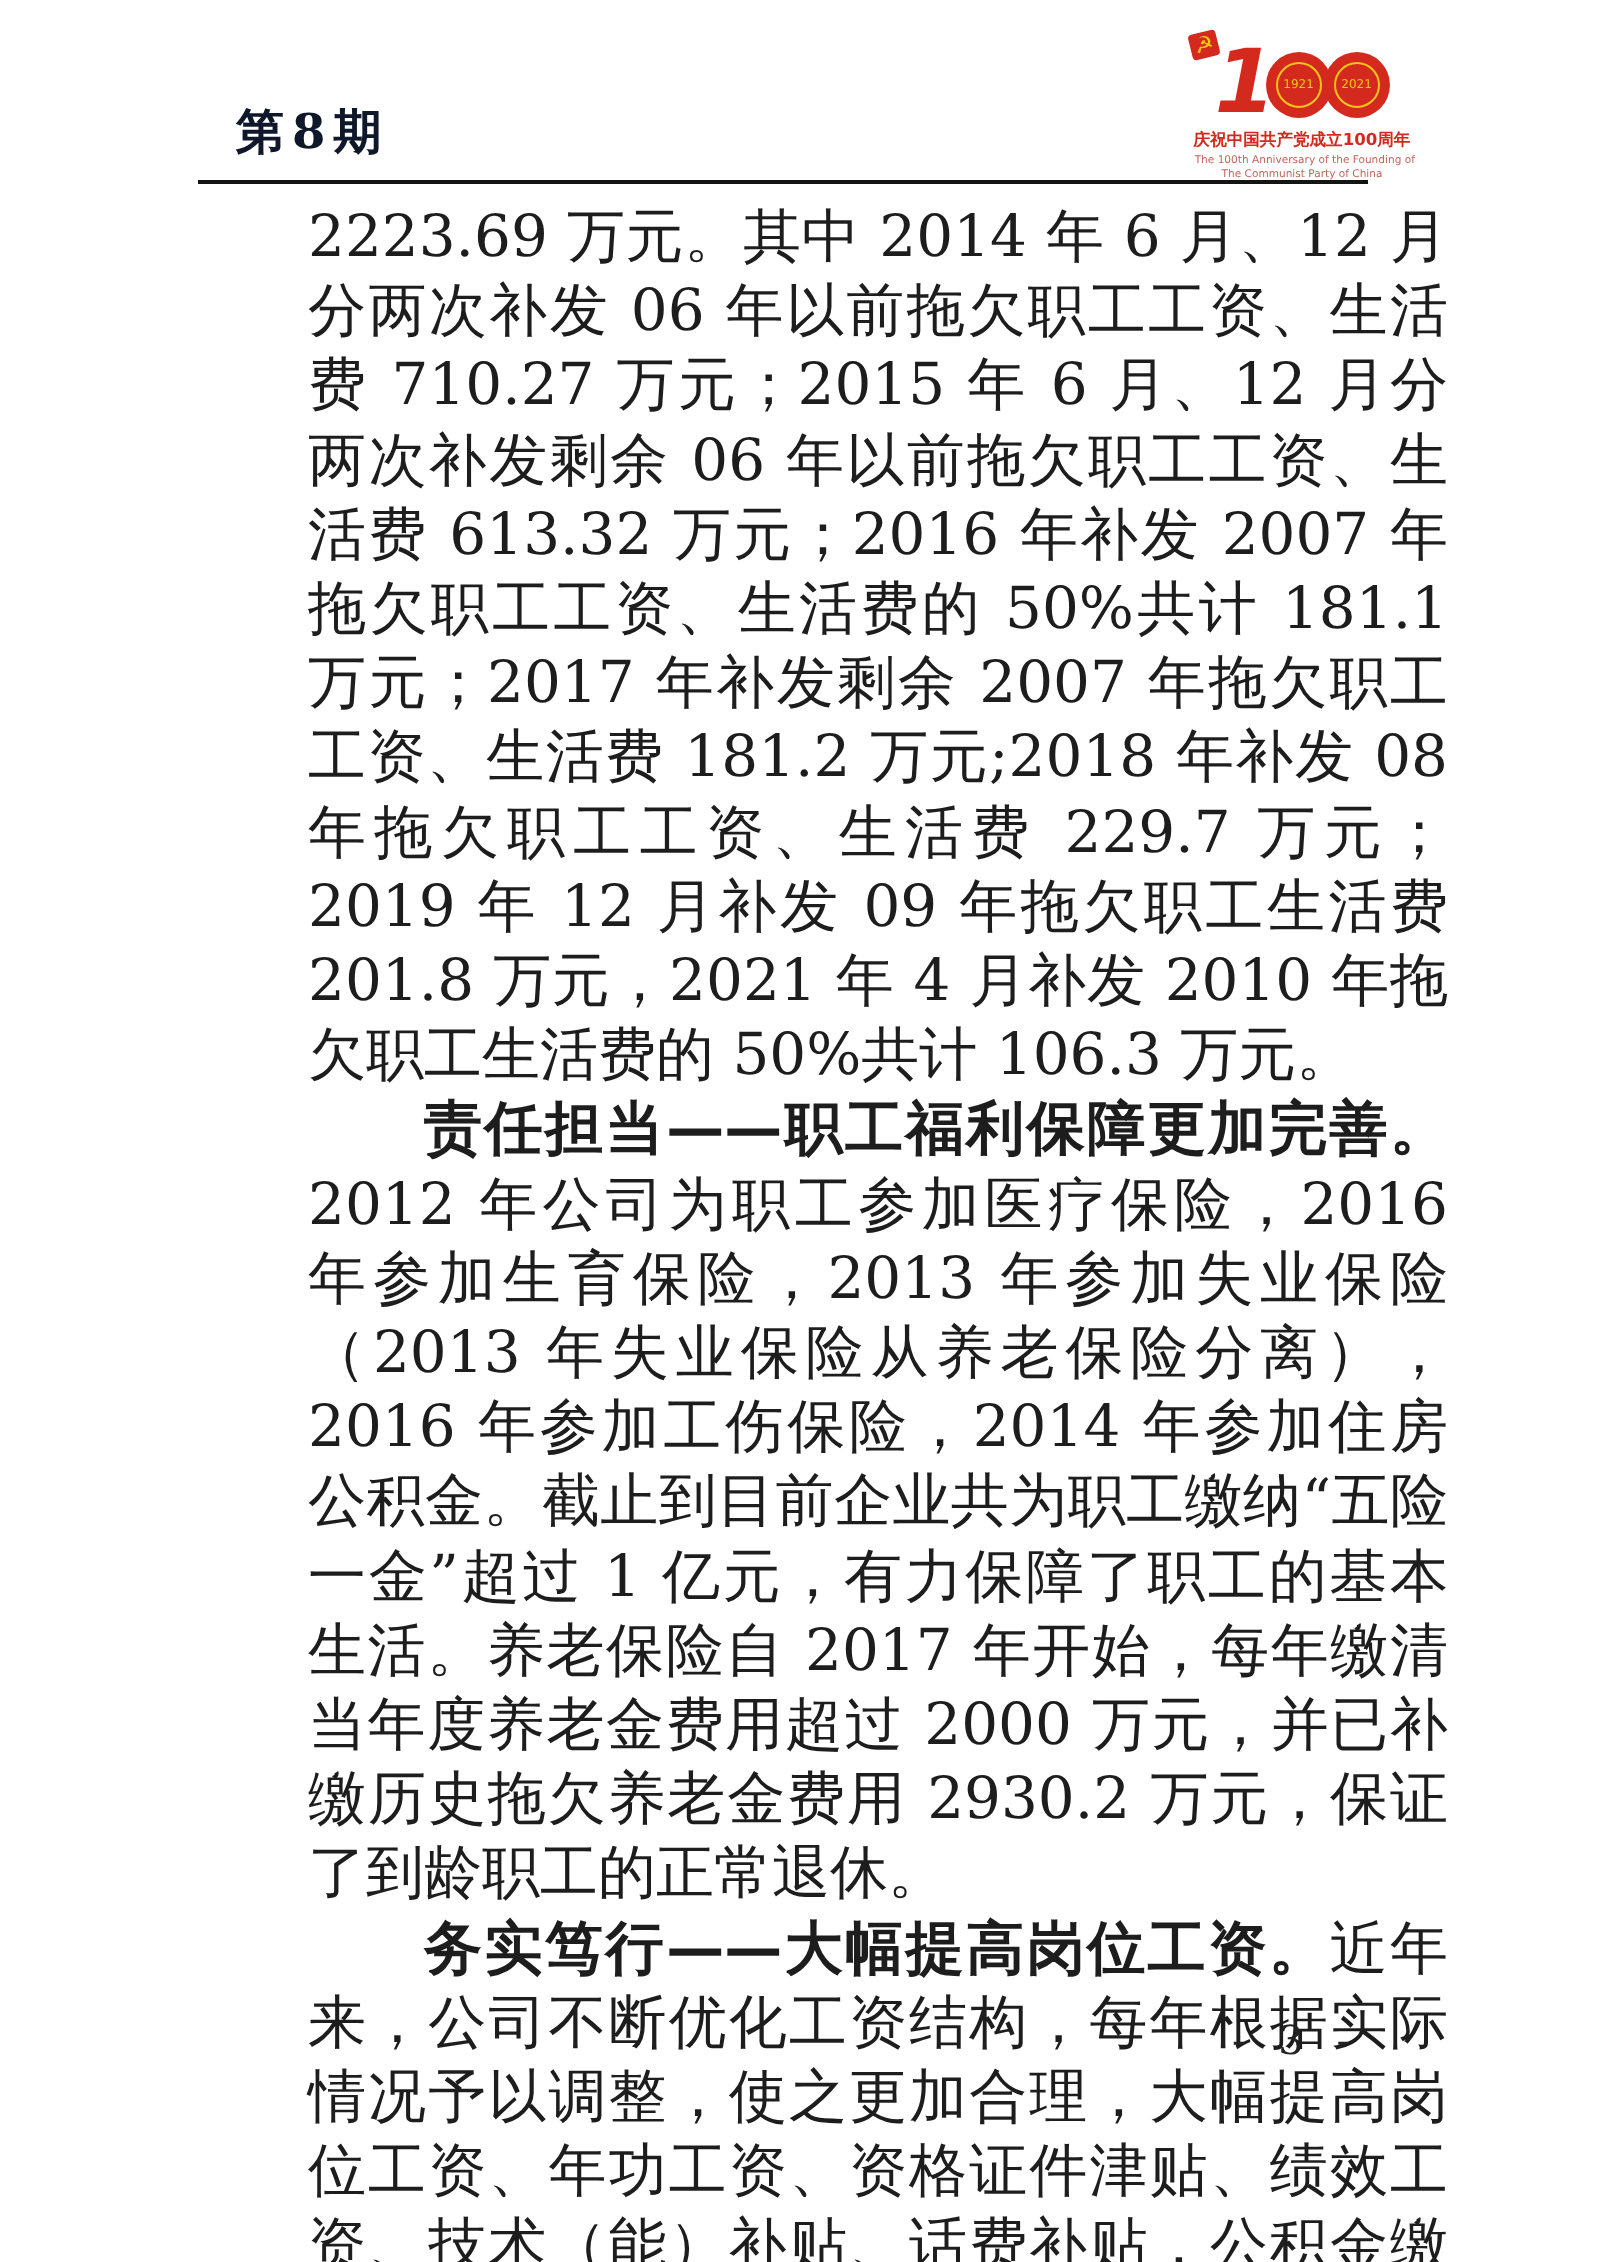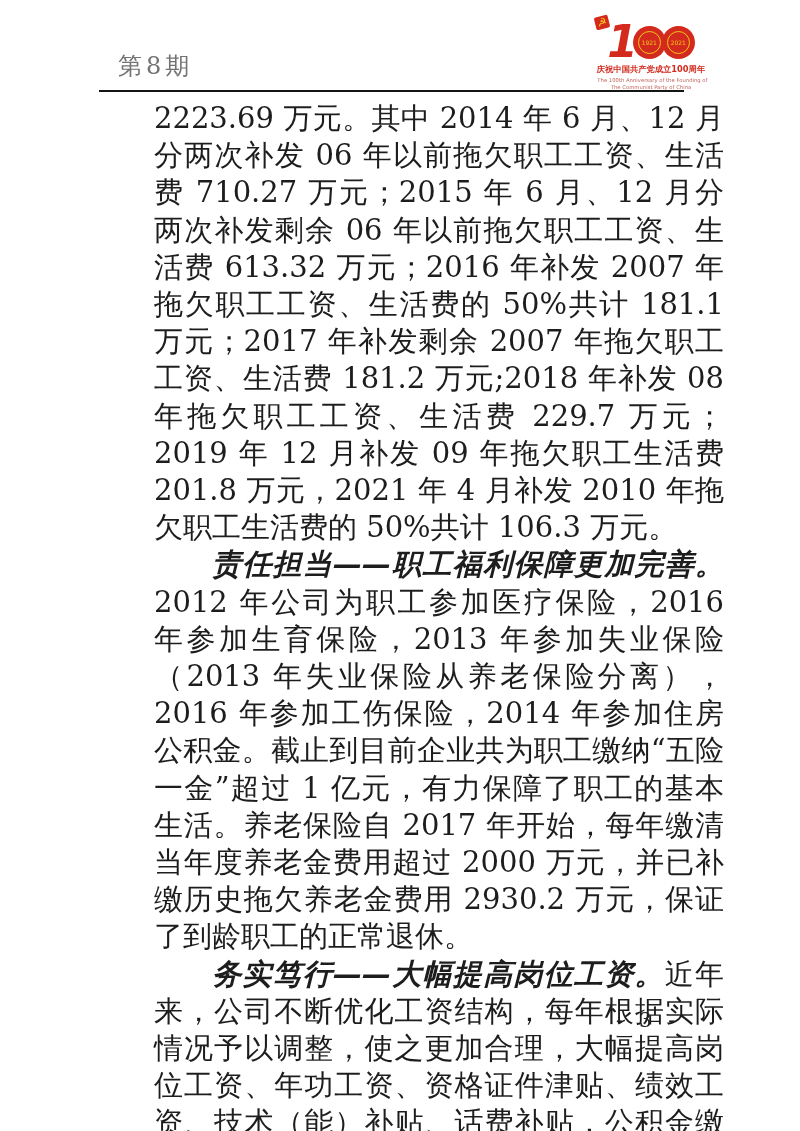--- a/index.html
+++ b/index.html
@@ -7,22 +7,22 @@
     width:800px; height:1131px;
     background:#ffffff;
     position:relative;
     font-family:"DejaVu Serif","Liberation Serif",serif;
     color:#1d1d1d;
     overflow:hidden;
   }
   
   .header-issue {
     position:absolute; top:50px; left:118px;
-    font-size:24px; font-weight:normal; letter-spacing:4px;
-    color:#737373;
+    font-size:24px; font-weight:bold; letter-spacing:4px;
+    color:#0f172a;
   }
   .header-rule {
     position:absolute; top:90px; left:99px;
     width:585px; height:2px; background:#141414;
   }
   
   .logo {
     position:absolute; top:23px; left:590px; width:122px;
     text-align:center; line-height:normal;
   }
@@ -71,21 +71,20 @@
     position:absolute; top:100px; left:118px; width:570px;
     font-size:29px; line-height:37.2px;
     text-align:justify;
     margin-left:36px;
   }
   .main p { margin:0; }
   .main p.indent { text-indent:2em; }
   .lead {
     font-weight:bold;
     font-family:"DejaVu Sans","Liberation Sans",sans-serif;
-    font-style:italic;
   }
   
   .page-number {
     position:absolute; top:1008px; left:616px;
     font-size:20px; letter-spacing:5px; color:#222;
   }
 </style>
 </head>
 <body>
 

